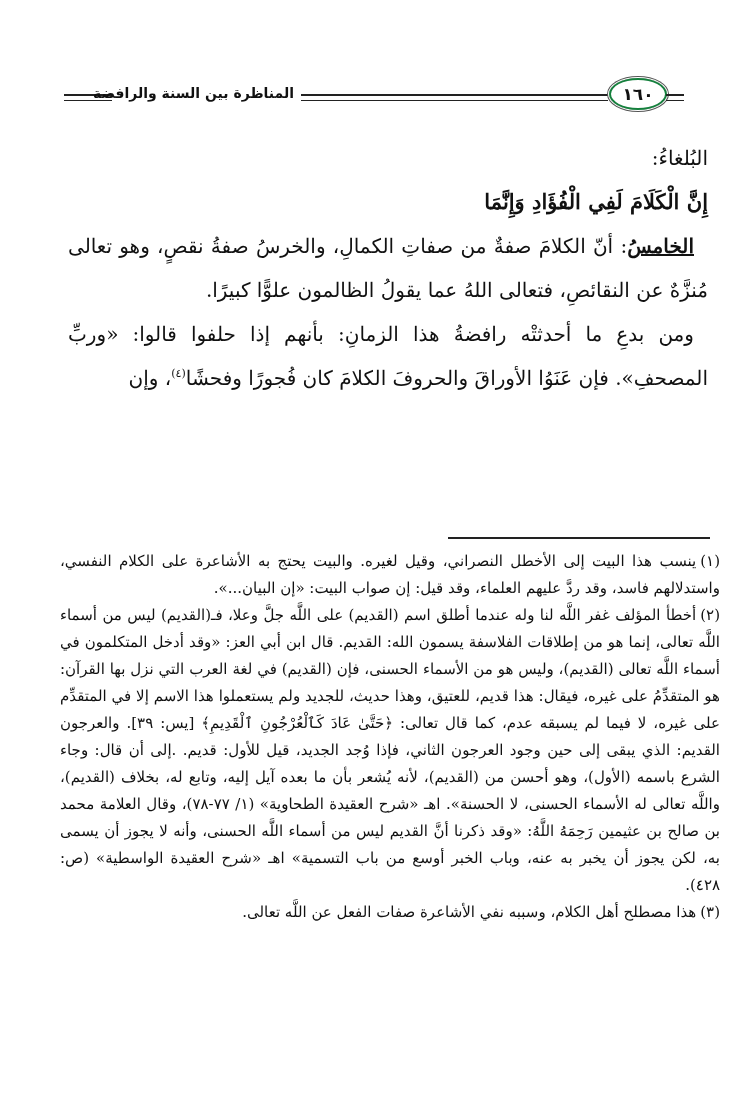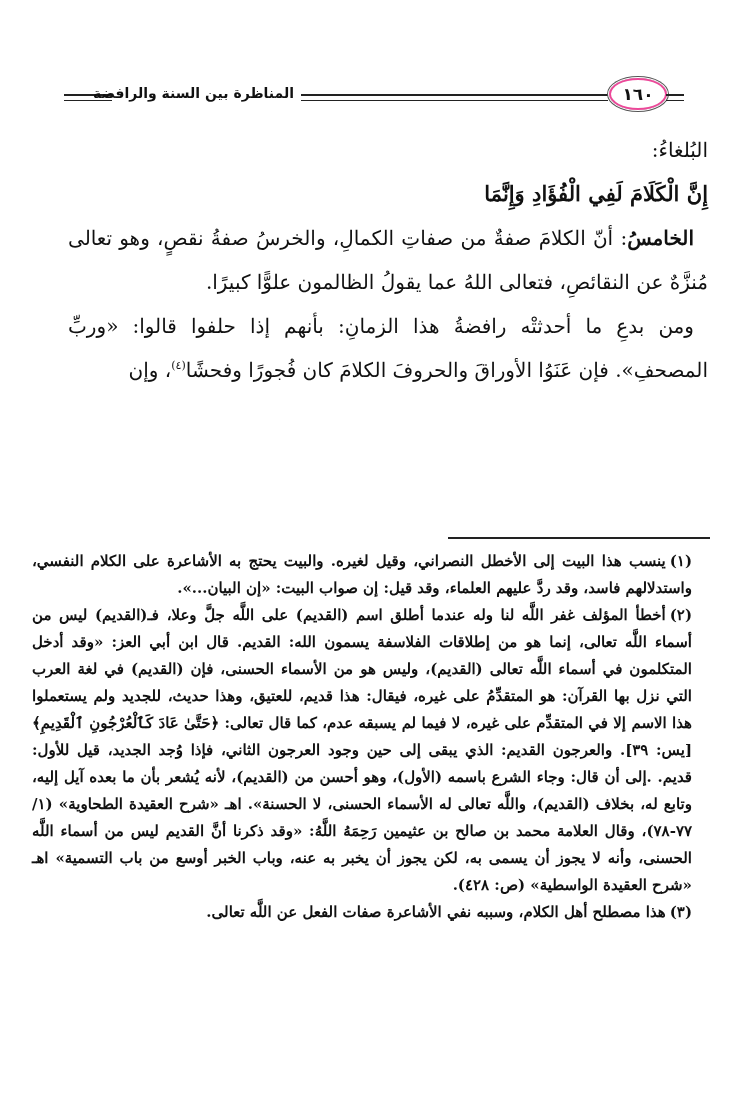--- a/index.html
+++ b/index.html
@@ -44,67 +44,66 @@
       font-size: 14px;
       line-height: 22px;
       white-space: nowrap;
     }
     .page-badge {
       position: absolute;
       left: 545px;
       top: 0;
       width: 54px;
       height: 28px;
-      border: 2px solid #ec4899;
+      border: 2px solid #15803d;
       border-radius: 50%;
       box-shadow: 0 0 0 1px #fff, 0 0 0 2px #555;
       text-align: center;
       font-family: "DejaVu Sans", sans-serif;
       font-weight: bold;
       font-size: 17px;
       line-height: 28px;
     }
     .main {
       position: absolute;
-      top: 128px;
+      top: 136px;
       left: 68px;
       width: 640px;
       direction: rtl;
       text-align: justify;
       font-size: 20px;
       line-height: 44px;
     }
     .main p { margin: 0; }
     .verse-line {
       display: flex;
       justify-content: space-between;
       font-weight: bold;
       font-size: 21px;
       white-space: nowrap;
     }
-    .bold { font-weight: bold; }
+    .bold { font-weight: bold; text-decoration: underline; }
     sup { font-size: 11px; line-height: 0; }
     .indent { text-indent: 14px; }
     .footnote-sep {
       position: absolute;
       top: 537px;
       left: 448px;
       width: 262px;
       border-top: 2px solid #222;
     }
     .footnotes {
       position: absolute;
       top: 548px;
-      left: 32px;
+      left: 60px;
       width: 660px;
       direction: rtl;
       text-align: justify;
       font-size: 15px;
       line-height: 27px;
-      font-weight: bold;
     }
     .footnotes p { margin: 0; }
     .fn-num { margin-left: 4px; }
   </style>
 </head>
 <body>
 
 <div class="header">
   <div class="rule left"></div>
   <div class="running-title">المناظرة بين السنة والرافضة</div>

